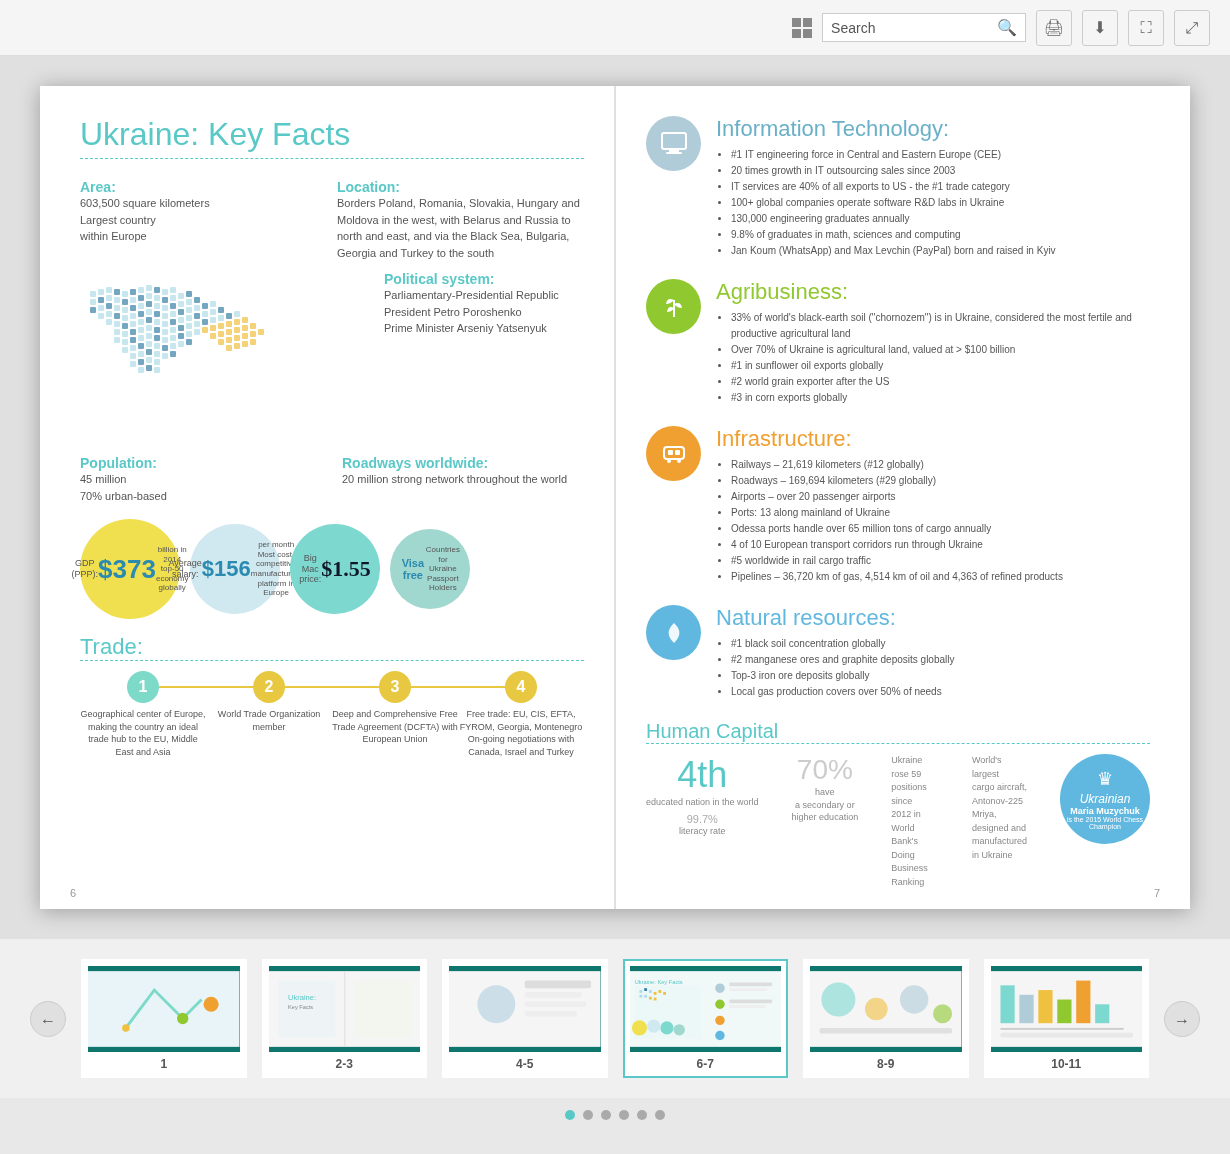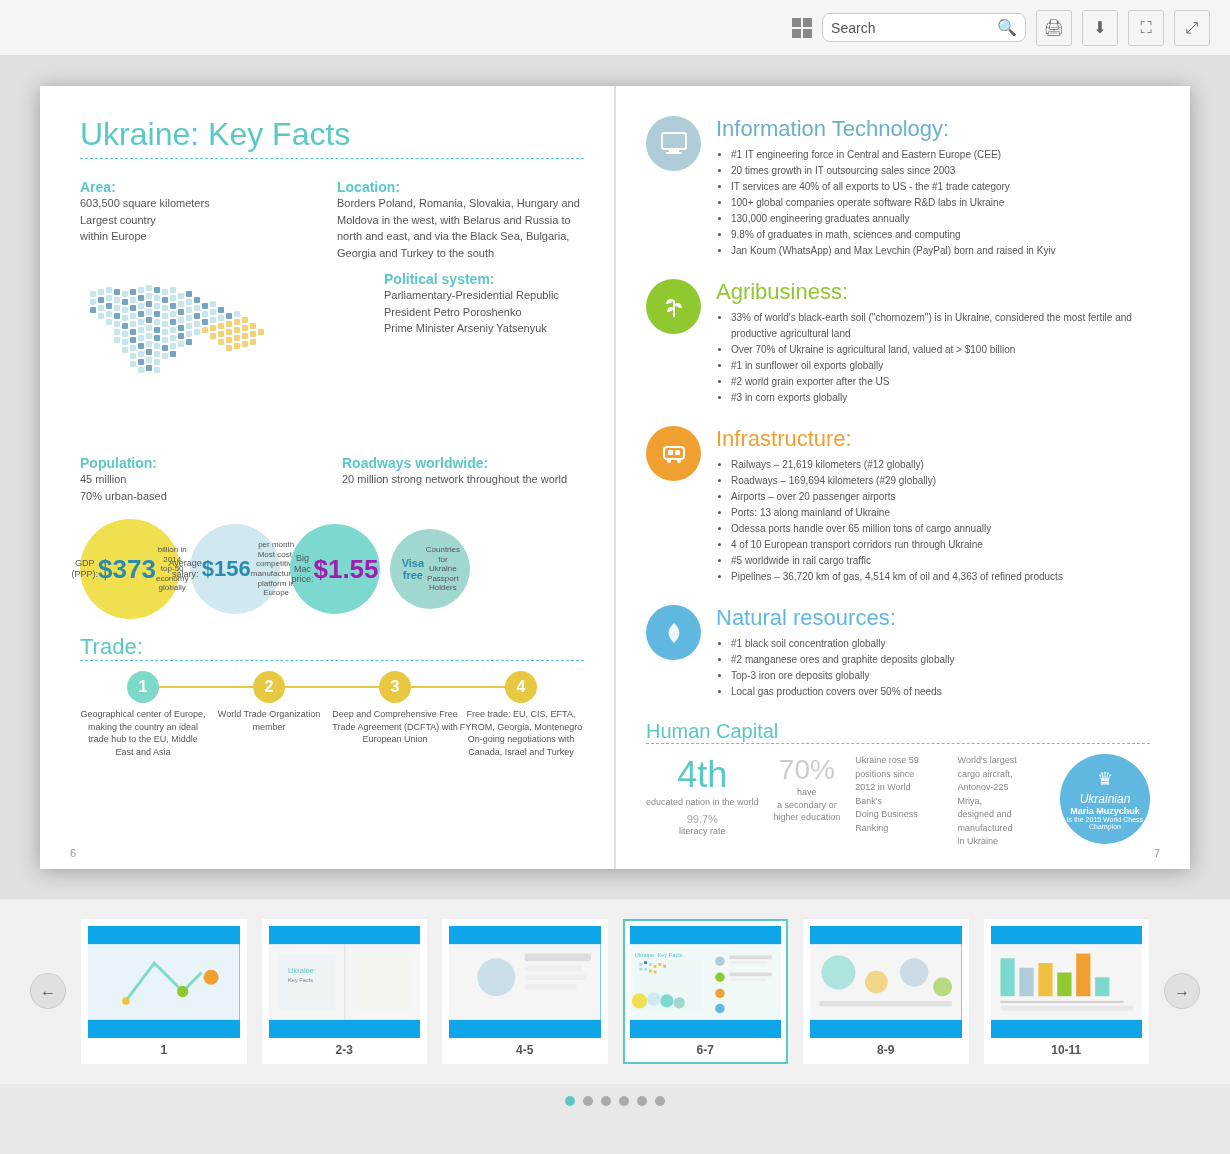--- a/index.html
+++ b/index.html
@@ -24,21 +24,21 @@
       height: 20px;
     }
     .toolbar-grid-icon span {
       background: #888;
       display: block;
     }
     .search-container {
       display: flex;
       align-items: center;
       border: 1px solid #ccc;
-      border-radius: 8px;
+      border-radius: 0;
       background: white;
       padding: 4px 8px;
       gap: 6px;
     }
     .search-container input {
       border: none;
       outline: none;
       font-size: 14px;
       width: 160px;
       color: #555;
@@ -291,21 +291,21 @@
     }
     .hc-title {
       color: #5bc8c8;
       font-size: 20px;
       font-weight: 300;
       border-bottom: 1px dashed #5bc8c8;
       margin-bottom: 10px;
     }
     .hc-row {
       display: flex;
-      gap: 15px;
+      gap: 33px;
       align-items: flex-start;
       justify-content: center;
     }
     .hc-stat {
       text-align: center;
     }
     .hc-big {
       font-size: 36px;
       font-weight: 300;
       color: #5bc8c8;
@@ -388,22 +388,22 @@
       border: 2px solid transparent;
       display: flex;
       flex-direction: column;
       align-items: center;
       cursor: pointer;
       padding: 5px;
     }
     .thumb-item.active { border-color: #5bc8c8; }
     .thumb-img {
       width: 100%;
-      height: 112px;
-      background: #0ea5e9;
+      height: 86px;
+      background: #0f766e;
       display: flex;
       align-items: center;
       justify-content: center;
       overflow: hidden;
       position: relative;
     }
     .thumb-label {
       font-size: 12px;
       color: #555;
       margin-top: 5px;
@@ -653,21 +653,21 @@
           <div class="circle-title">Average salary:</div>
           <div class="salary-value">$156</div>
           <div class="circle-sub" style="white-space:pre-line;">per month
 Most cost-competitive
 manufacturing
 platform in Europe</div>
         </div>
         <div class="circle-item circle-bigmac">
           <div class="circle-title" style="white-space:pre-line;">Big Mac
 price:</div>
-          <div style="font-size:26px; font-weight:bold; color:#a21caf;">$1.55</div>
+          <div style="font-size:22px; font-weight:bold; color:#0f172a;font-family:Liberation Serif, serif;">$1.55</div>
         </div>
         <div class="circle-item circle-visa">
           <div style="font-size:11px; font-weight:bold; color:#2a8ab0;">Visa free</div>
           <div class="circle-sub" style="white-space:pre-line;">Countries
 for Ukraine
 Passport
 Holders</div>
         </div>
       </div>
 

